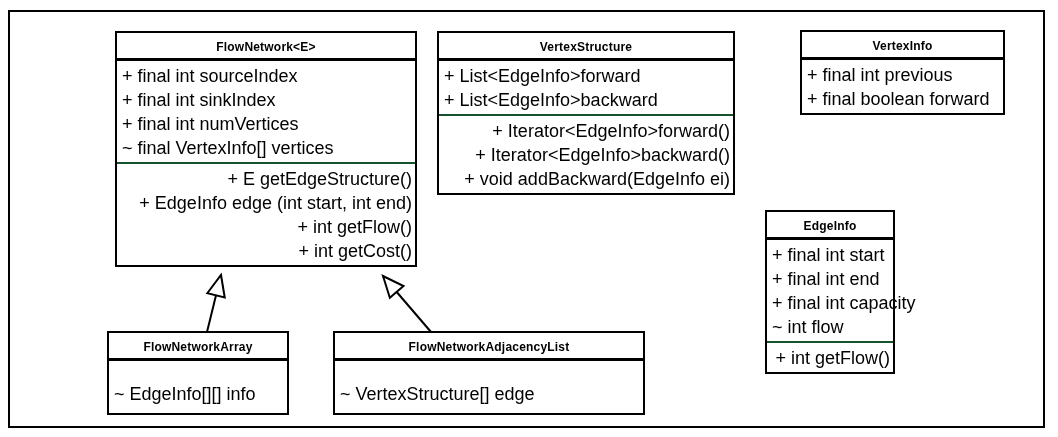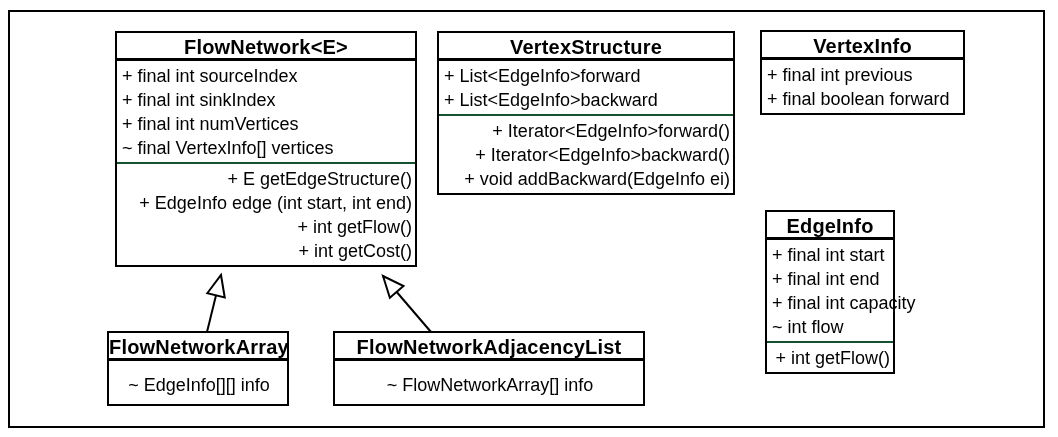--- a/index.html
+++ b/index.html
@@ -16,41 +16,40 @@
     width: 1037px; height: 418px;
     border: 2px solid #000;
     background: transparent;
   }
   .uml-class {
     position: absolute;
     border: 2px solid #000;
     background: #ffffff;
   }
   .uml-title {
-    font-size: 20px;
+    font-size: 12px;
     font-weight: bold;
     letter-spacing: 0.2px;
     height: 28px;
     line-height: 28px;
     text-align: center;
     border-bottom: 3px solid #000;
     white-space: nowrap;
     overflow: visible;
   }
   .uml-section {
     padding: 3px 3px 2px 5px;
   }
   .uml-section + .uml-section {
     border-top: 2px solid #14532d;
     text-align: right;
   }
   .uml-section.single {
-    padding-top: 12px;
+    padding-top: 21px;
     padding-bottom: 7px;
-    text-align: center;
   }
   .uml-member {
     font-size: 18px;
     line-height: 24px;
     white-space: nowrap;
   }
   svg.arrow-layer {
     position: absolute;
     left: 0; top: 0;
     width: 1058px; height: 437px;
@@ -84,21 +83,21 @@
     <div class="uml-member">+ List&lt;EdgeInfo&gt;forward</div>
     <div class="uml-member">+ List&lt;EdgeInfo&gt;backward</div>
   </div>
   <div class="uml-section">
     <div class="uml-member">+ Iterator&lt;EdgeInfo&gt;forward()</div>
     <div class="uml-member">+ Iterator&lt;EdgeInfo&gt;backward()</div>
     <div class="uml-member">+ void addBackward(EdgeInfo ei)</div>
   </div>
 </div>
 
-<div class="uml-class" style="left:760px; top:30px; width:205px;">
+<div class="uml-class" style="left:800px; top:30px; width:205px;">
   <div class="uml-title">VertexInfo</div>
   <div class="uml-section">
     <div class="uml-member">+ final int previous</div>
     <div class="uml-member">+ final boolean forward</div>
   </div>
 </div>
 
 <div class="uml-class" style="left:765px; top:210px; width:130px;">
   <div class="uml-title">EdgeInfo</div>
   <div class="uml-section">
@@ -115,21 +114,21 @@
 <div class="uml-class" style="left:107px; top:331px; width:182px;">
   <div class="uml-title">FlowNetworkArray</div>
   <div class="uml-section single">
     <div class="uml-member">~ EdgeInfo[][] info</div>
   </div>
 </div>
 
 <div class="uml-class" style="left:333px; top:331px; width:312px;">
   <div class="uml-title">FlowNetworkAdjacencyList</div>
   <div class="uml-section single">
-    <div class="uml-member">~ FlowNetworkArray[] info</div>
+    <div class="uml-member">~ VertexStructure[] edge</div>
   </div>
 </div>
 
 <svg class="arrow-layer" viewBox="0 0 1058 437" xmlns="http://www.w3.org/2000/svg">
   <defs>
     <marker id="hollow-triangle" markerUnits="userSpaceOnUse" markerWidth="26" markerHeight="22" refX="23" refY="11" orient="auto">
       <path d="M2,2 L23,11 L2,20 Z" fill="#ffffff" stroke="#000000" stroke-width="2"></path>
     </marker>
   </defs>
   <line x1="207" y1="332" x2="221" y2="275" stroke="#000000" stroke-width="2" marker-end="url(#hollow-triangle)"></line>

